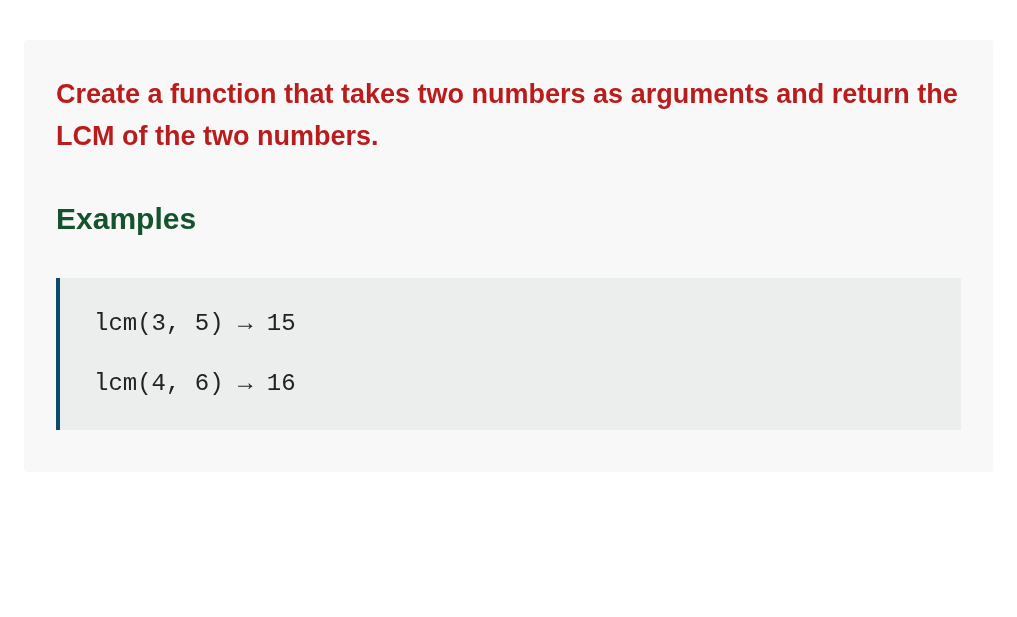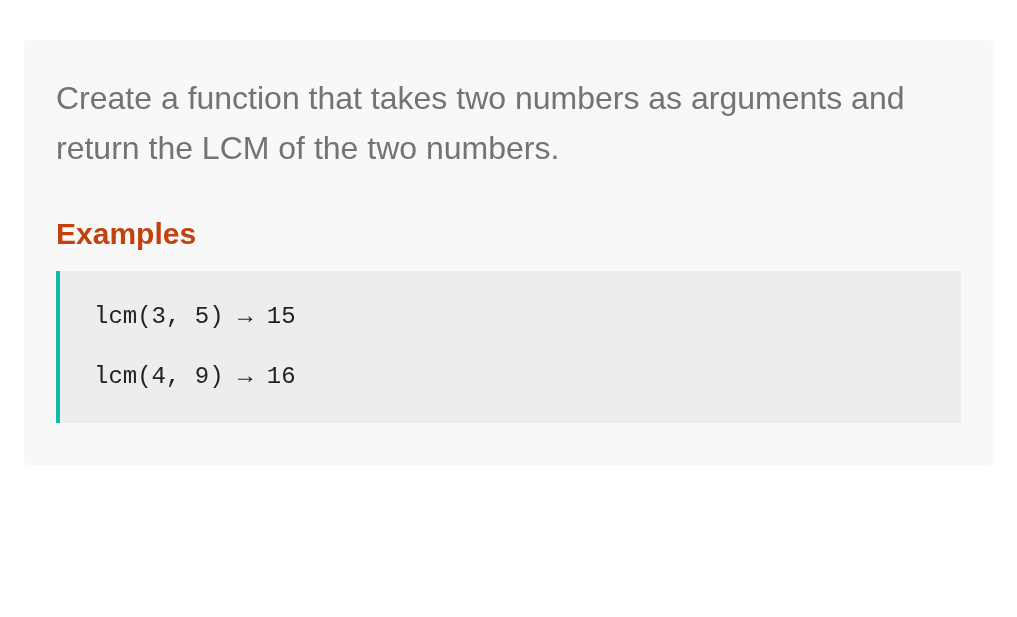--- a/index.html
+++ b/index.html
@@ -31,35 +31,36 @@
     margin-left: 1px;
   }
   .problem-card {
     background: #f8f8f8;
     border-radius: 4px;
     padding: 34px 32px 42px 32px;
     margin-top: 10px;
   }
   .problem-text {
     font-family: "Segoe UI", "Helvetica Neue", Arial, sans-serif;
-    font-size: 32px;
+    font-size: 27px;
     line-height: 1.55;
-    color: #737373;
+    color: #b91c1c;
     margin-bottom: 44px;
+    font-weight: bold;
   }
   .examples-heading {
     font-family: "Segoe UI", "Helvetica Neue", Arial, sans-serif;
     font-size: 30px;
     font-weight: 700;
-    color: #c2410c;
-    margin-bottom: 20px;
+    color: #14532d;
+    margin-bottom: 42px;
   }
   .code-block {
     background: #eceeed;
-    border-left: 4px solid #14b8a6;
+    border-left: 4px solid #0c4a6e;
     padding: 28px 28px 28px 34px;
     font-family: "Consolas", "Menlo", "Courier New", monospace;
     font-size: 24px;
     color: #222;
     line-height: 1.5;
   }
   .code-line {
     margin: 0 0 24px 0;
     white-space: pre;
   }
@@ -75,17 +76,17 @@
 
 
   <div class="problem-card">
 
     <div class="problem-text">Create a function that takes two numbers as arguments and return the LCM of the two numbers.</div>
 
     <div class="examples-heading">Examples</div>
 
     <div class="code-block">
       <div class="code-line"><span>lcm(3, 5)</span> <span class="arrow">→</span> <span>15</span></div>
-      <div class="code-line"><span>lcm(4, 9)</span> <span class="arrow">→</span> <span>16</span></div>
+      <div class="code-line"><span>lcm(4, 6)</span> <span class="arrow">→</span> <span>16</span></div>
     </div>
 
   </div>
 </div>
 
 </body></html>

